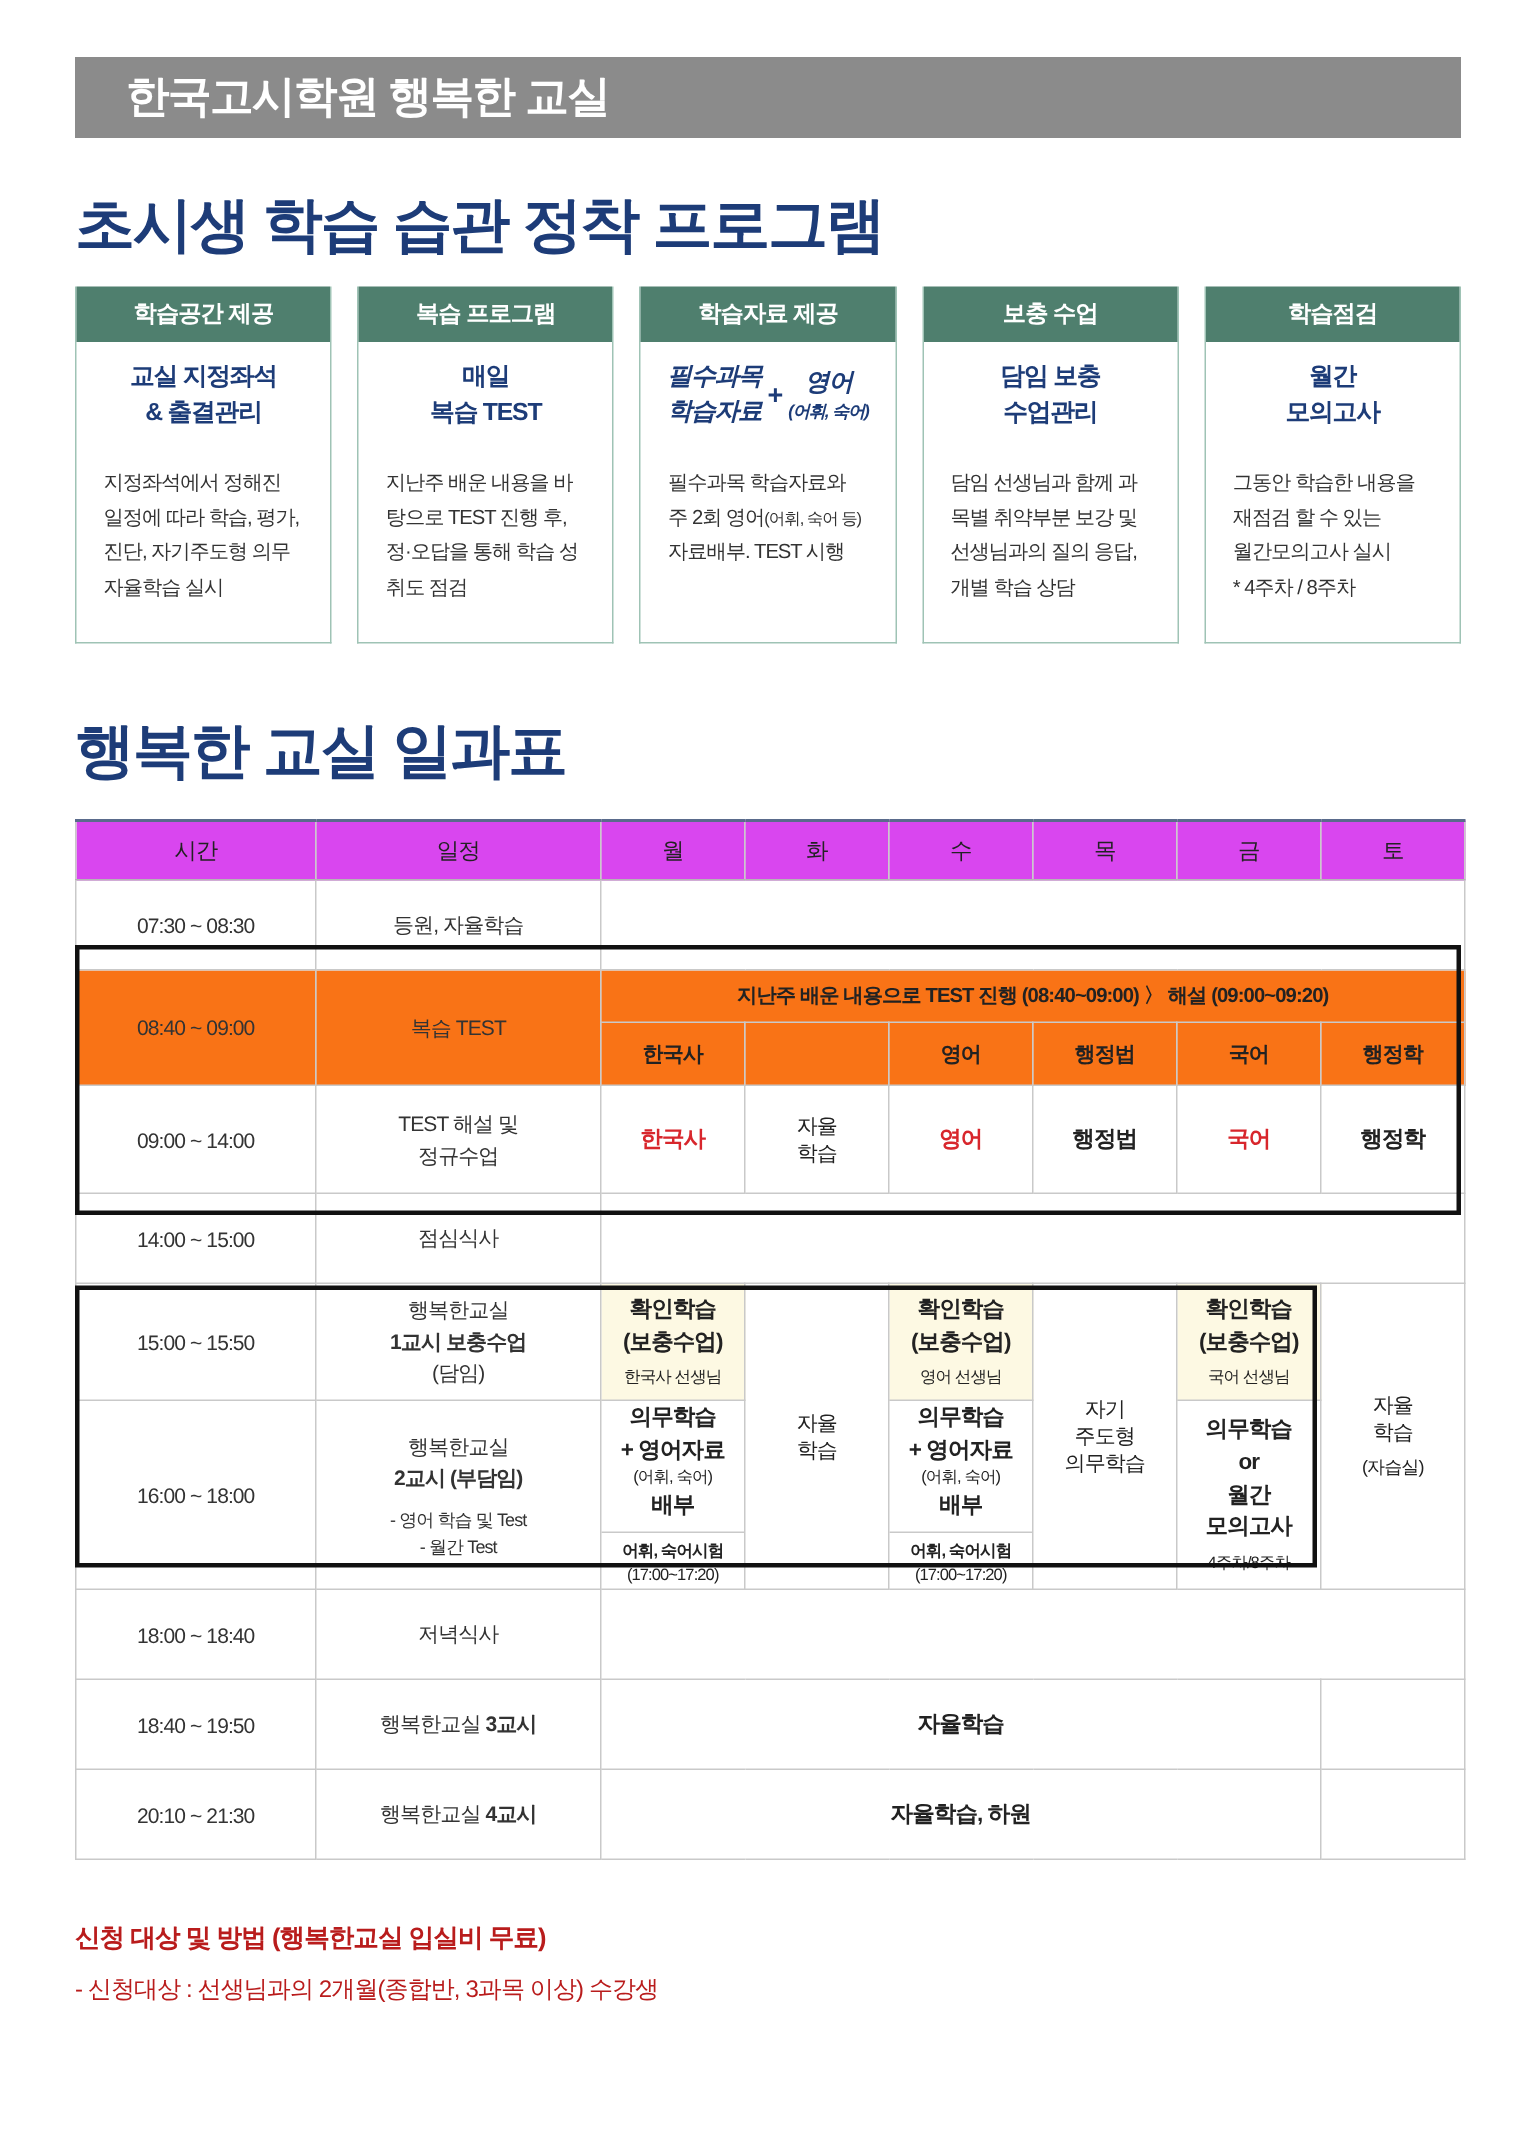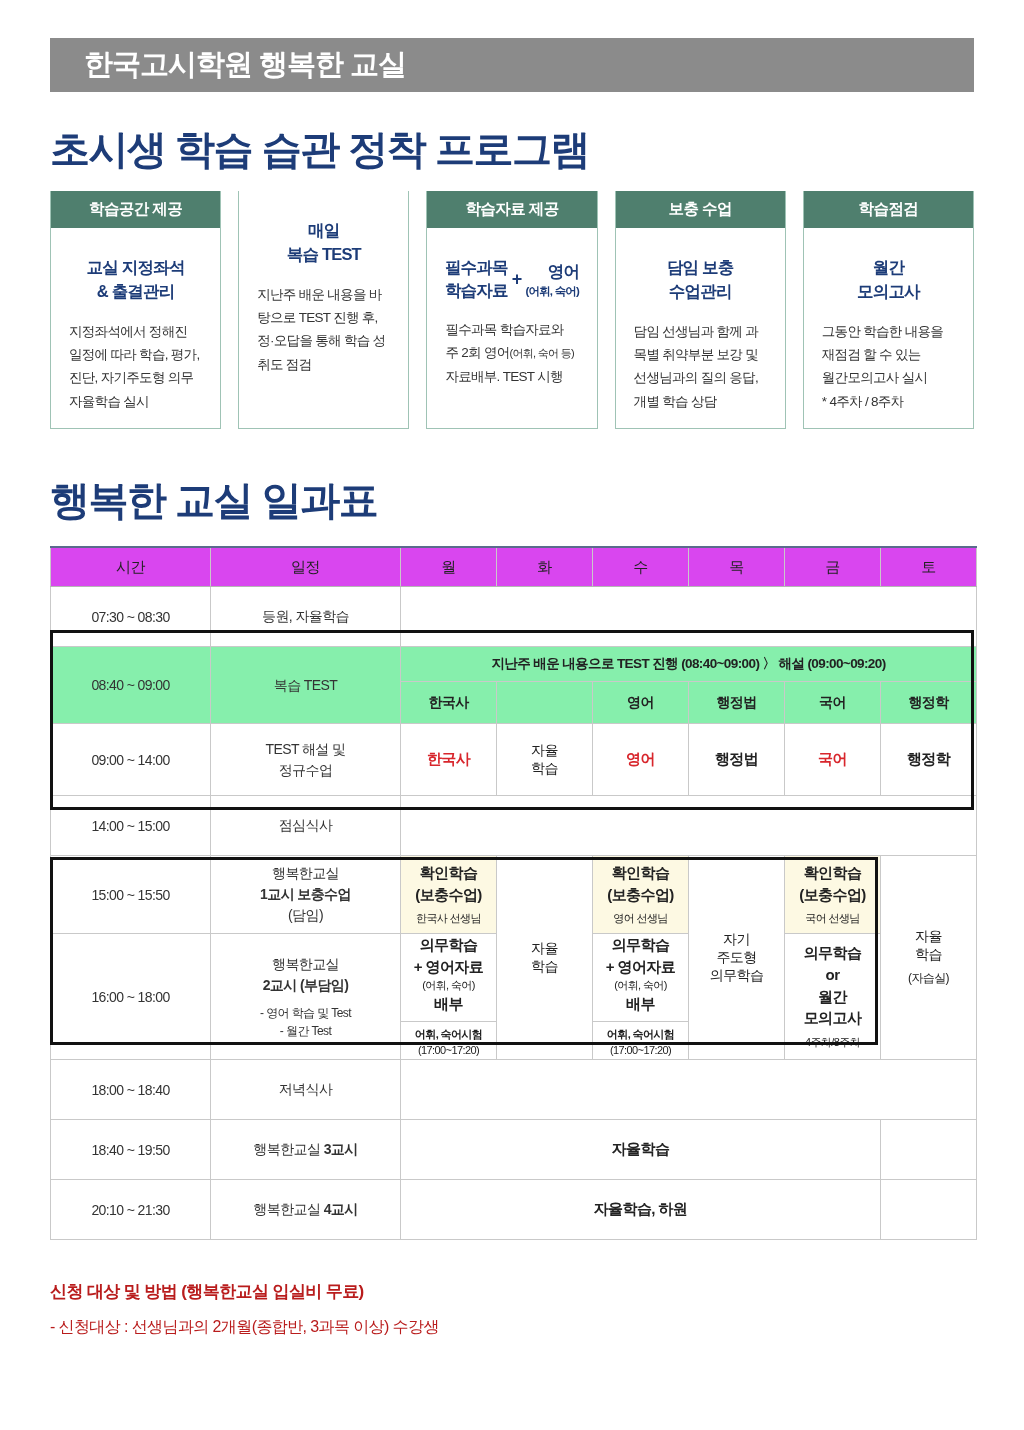--- a/index.html
+++ b/index.html
@@ -60,37 +60,37 @@
     font-weight:bold;
     padding:8px 0 8px 0;
     letter-spacing:-0.6px;
   }
   .card-sub{
     color:#1d3c78;
     font-weight:bold;
     font-size:16.5px;
     text-align:center;
     line-height:1.45;
-    padding:28px 6px 0 6px;
+    padding:12px 6px 0 6px;
     letter-spacing:-0.8px;
     min-height:66px;
     box-sizing:border-box;
   }
   .card-sub .small{font-size:11.5px;font-weight:bold;}
   .card-sub .plus{color:#1d3c78;font-weight:bold;font-size:18px;}
   .card-body{
     font-size:13.5px;
     line-height:1.72;
     color:#333;
     padding:16px 18px 14px 18px;
     letter-spacing:-0.7px;
   }
   .card-body .tiny{font-size:11px;}
   .inline-row{display:flex;justify-content:center;align-items:center;gap:4px;}
-  .inline-row .col{display:flex;flex-direction:column;align-items:flex-end;line-height:1.4;}
+  .inline-row .col{display:flex;flex-direction:column;align-items:center;line-height:1.4;font-style:italic;}
 
   
   table.schedule{
     border-collapse:collapse;
     width:924px;
     table-layout:fixed;
     font-size:14px;
   }
   table.schedule td,table.schedule th{
     border:1px solid #c9c9c9;
@@ -111,21 +111,21 @@
   .col-plan{width:190px;}
   .col-day{width:96px;}
 
   td.time{font-size:14px;color:#333;}
   td.plan{font-size:14px;color:#333;line-height:1.5;}
 
   .r-h42{height:42px;}
   .r-h46{height:60px;}
 
   
-  .yellow{background:#86efac;}
+  .yellow{background:#f97316;}
   .lightyellow{background:#fdf9e3;}
   .red{color:#d8262c;font-weight:bold;}
   .bold{font-weight:bold;}
 
   .box-outline{
     position:absolute;
     border:3px solid #111;
     pointer-events:none;
     box-sizing:border-box;
   }
@@ -166,20 +166,21 @@
     <div class="card">
       <div class="card-head">학습공간 제공</div>
       <div class="card-sub">
         <div>교실 지정좌석</div>
         <div>&amp; 출결관리</div>
       </div>
       <div class="card-body">지정좌석에서 정해진 일정에 따라 학습, 평가, 진단, 자기주도형 의무 자율학습 실시</div>
     </div>
 
     <div class="card">
+      <div class="card-head">복습 프로그램</div>
       <div class="card-sub">
         <div>매일</div>
         <div>복습 TEST</div>
       </div>
       <div class="card-body">지난주 배운 내용을 바탕으로 TEST 진행 후, 정·오답을 통해 학습 성취도 점검</div>
     </div>
 
     <div class="card">
       <div class="card-head">학습자료 제공</div>
       <div class="card-sub">

